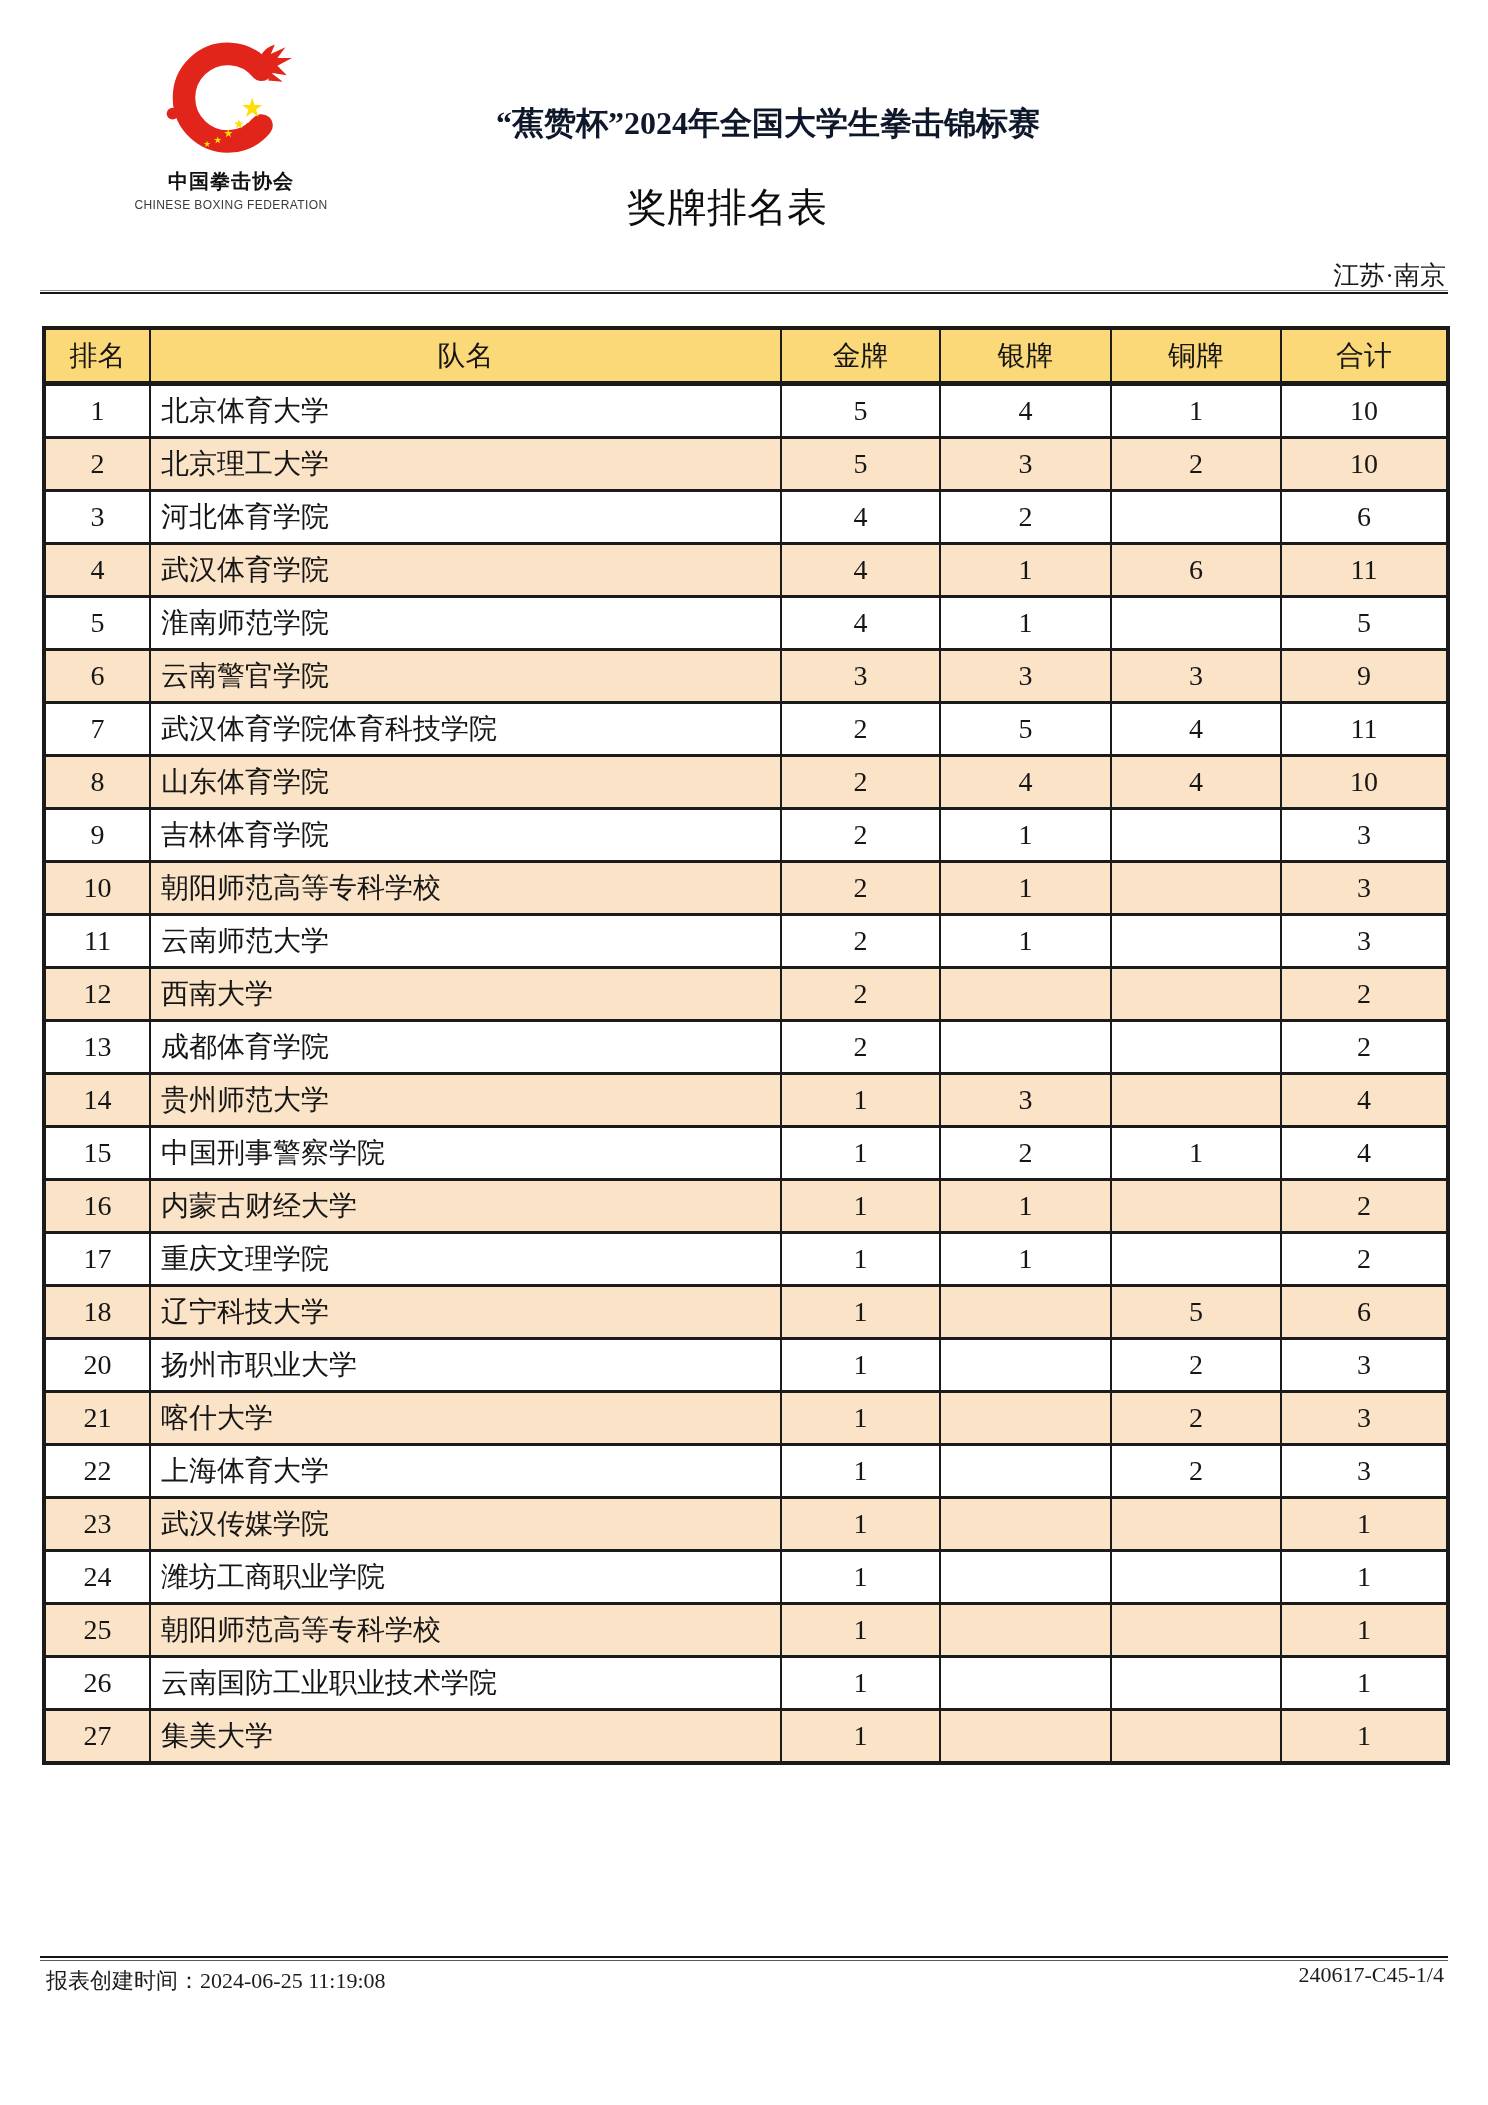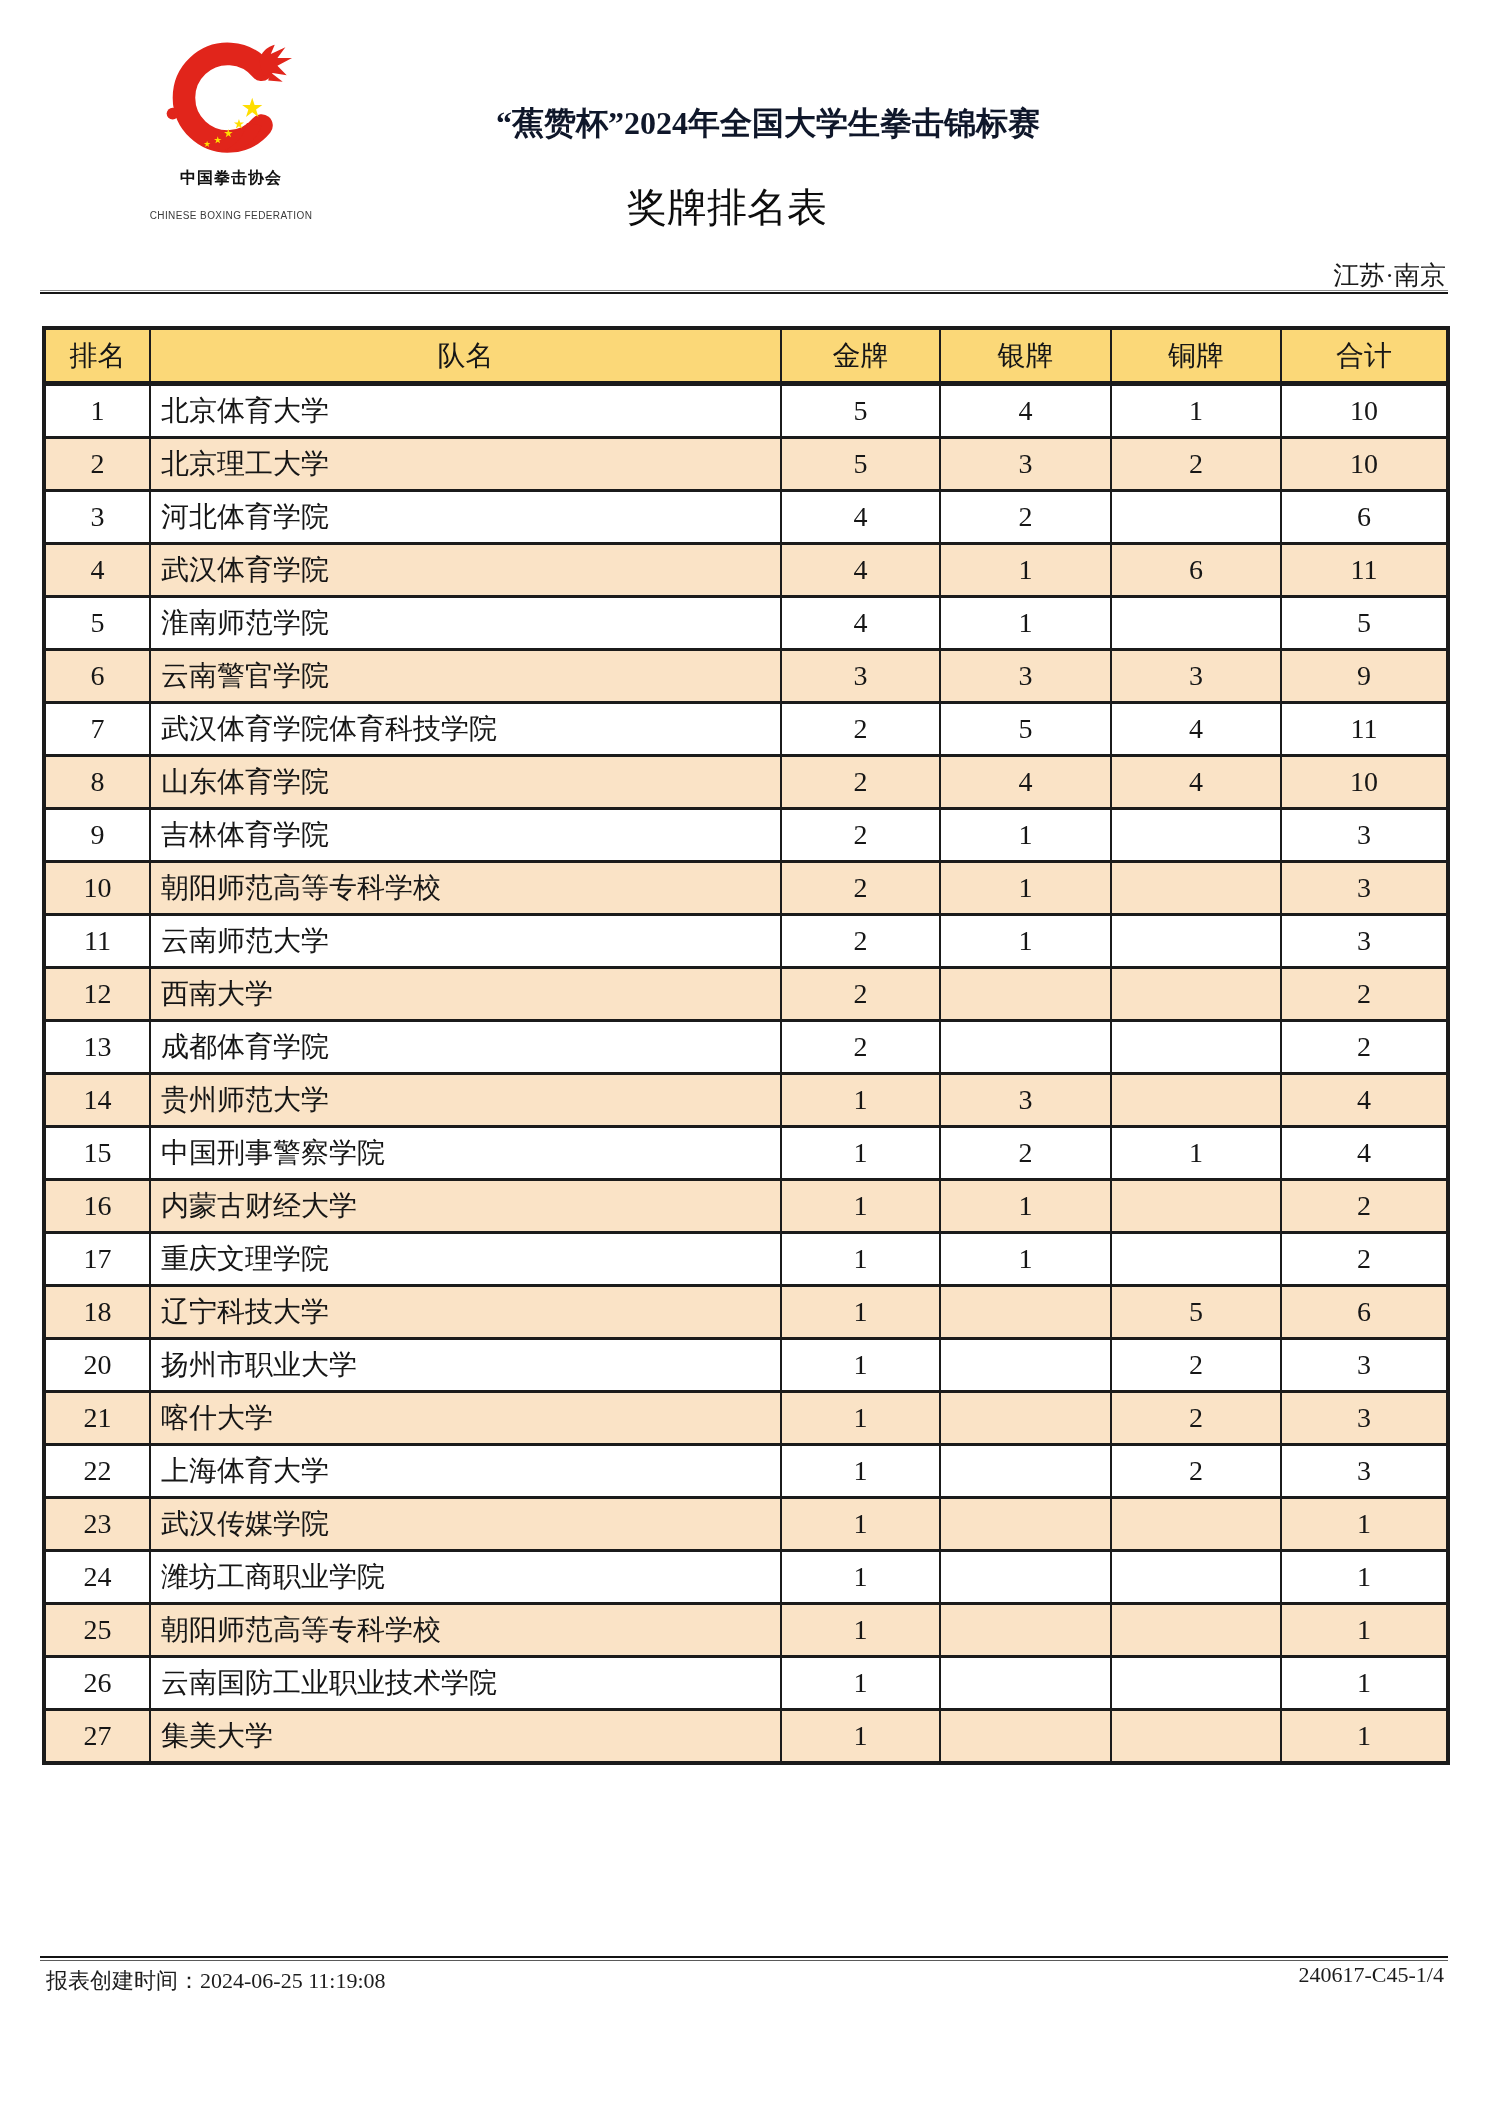--- a/index.html
+++ b/index.html
@@ -5,25 +5,25 @@
   html,body{margin:0;padding:0;background:#fff;}
   .page{
     position:relative;width:1488px;height:2105px;background:#fff;overflow:hidden;
     font-family:"Liberation Serif","DejaVu Serif",serif;color:#111;
   }
   
   .logo{position:absolute;left:126px;top:38px;width:210px;text-align:center;}
   .logo svg{display:block;margin:0 auto;}
   .org-cn{
     font-family:Liberation Serif, serif;
-    font-weight:bold;font-size:16px;letter-spacing:1px;color:#111;margin-top:4px;white-space:nowrap;
+    font-weight:bold;font-size:20px;letter-spacing:1px;color:#111;margin-top:4px;white-space:nowrap;
   }
   .org-en{
     font-family:"Liberation Sans","DejaVu Sans",sans-serif;
-    font-size:10px;letter-spacing:0.4px;color:#3a3a3a;margin-top:21px;white-space:nowrap;
+    font-size:12px;letter-spacing:0.4px;color:#3a3a3a;margin-top:3px;white-space:nowrap;
   }
   
   .title{
     position:absolute;top:94px;left:760px;transform:translateX(-50%);
     margin:8px;font-size:32px;font-weight:600;white-space:nowrap;color:#0f172a;
   }
   .subtitle{
     position:absolute;top:180px;left:727px;transform:translateX(-50%);
     margin:0;font-size:40px;font-weight:400;white-space:nowrap;color:#0d0d0d;text-align:right;
   }

